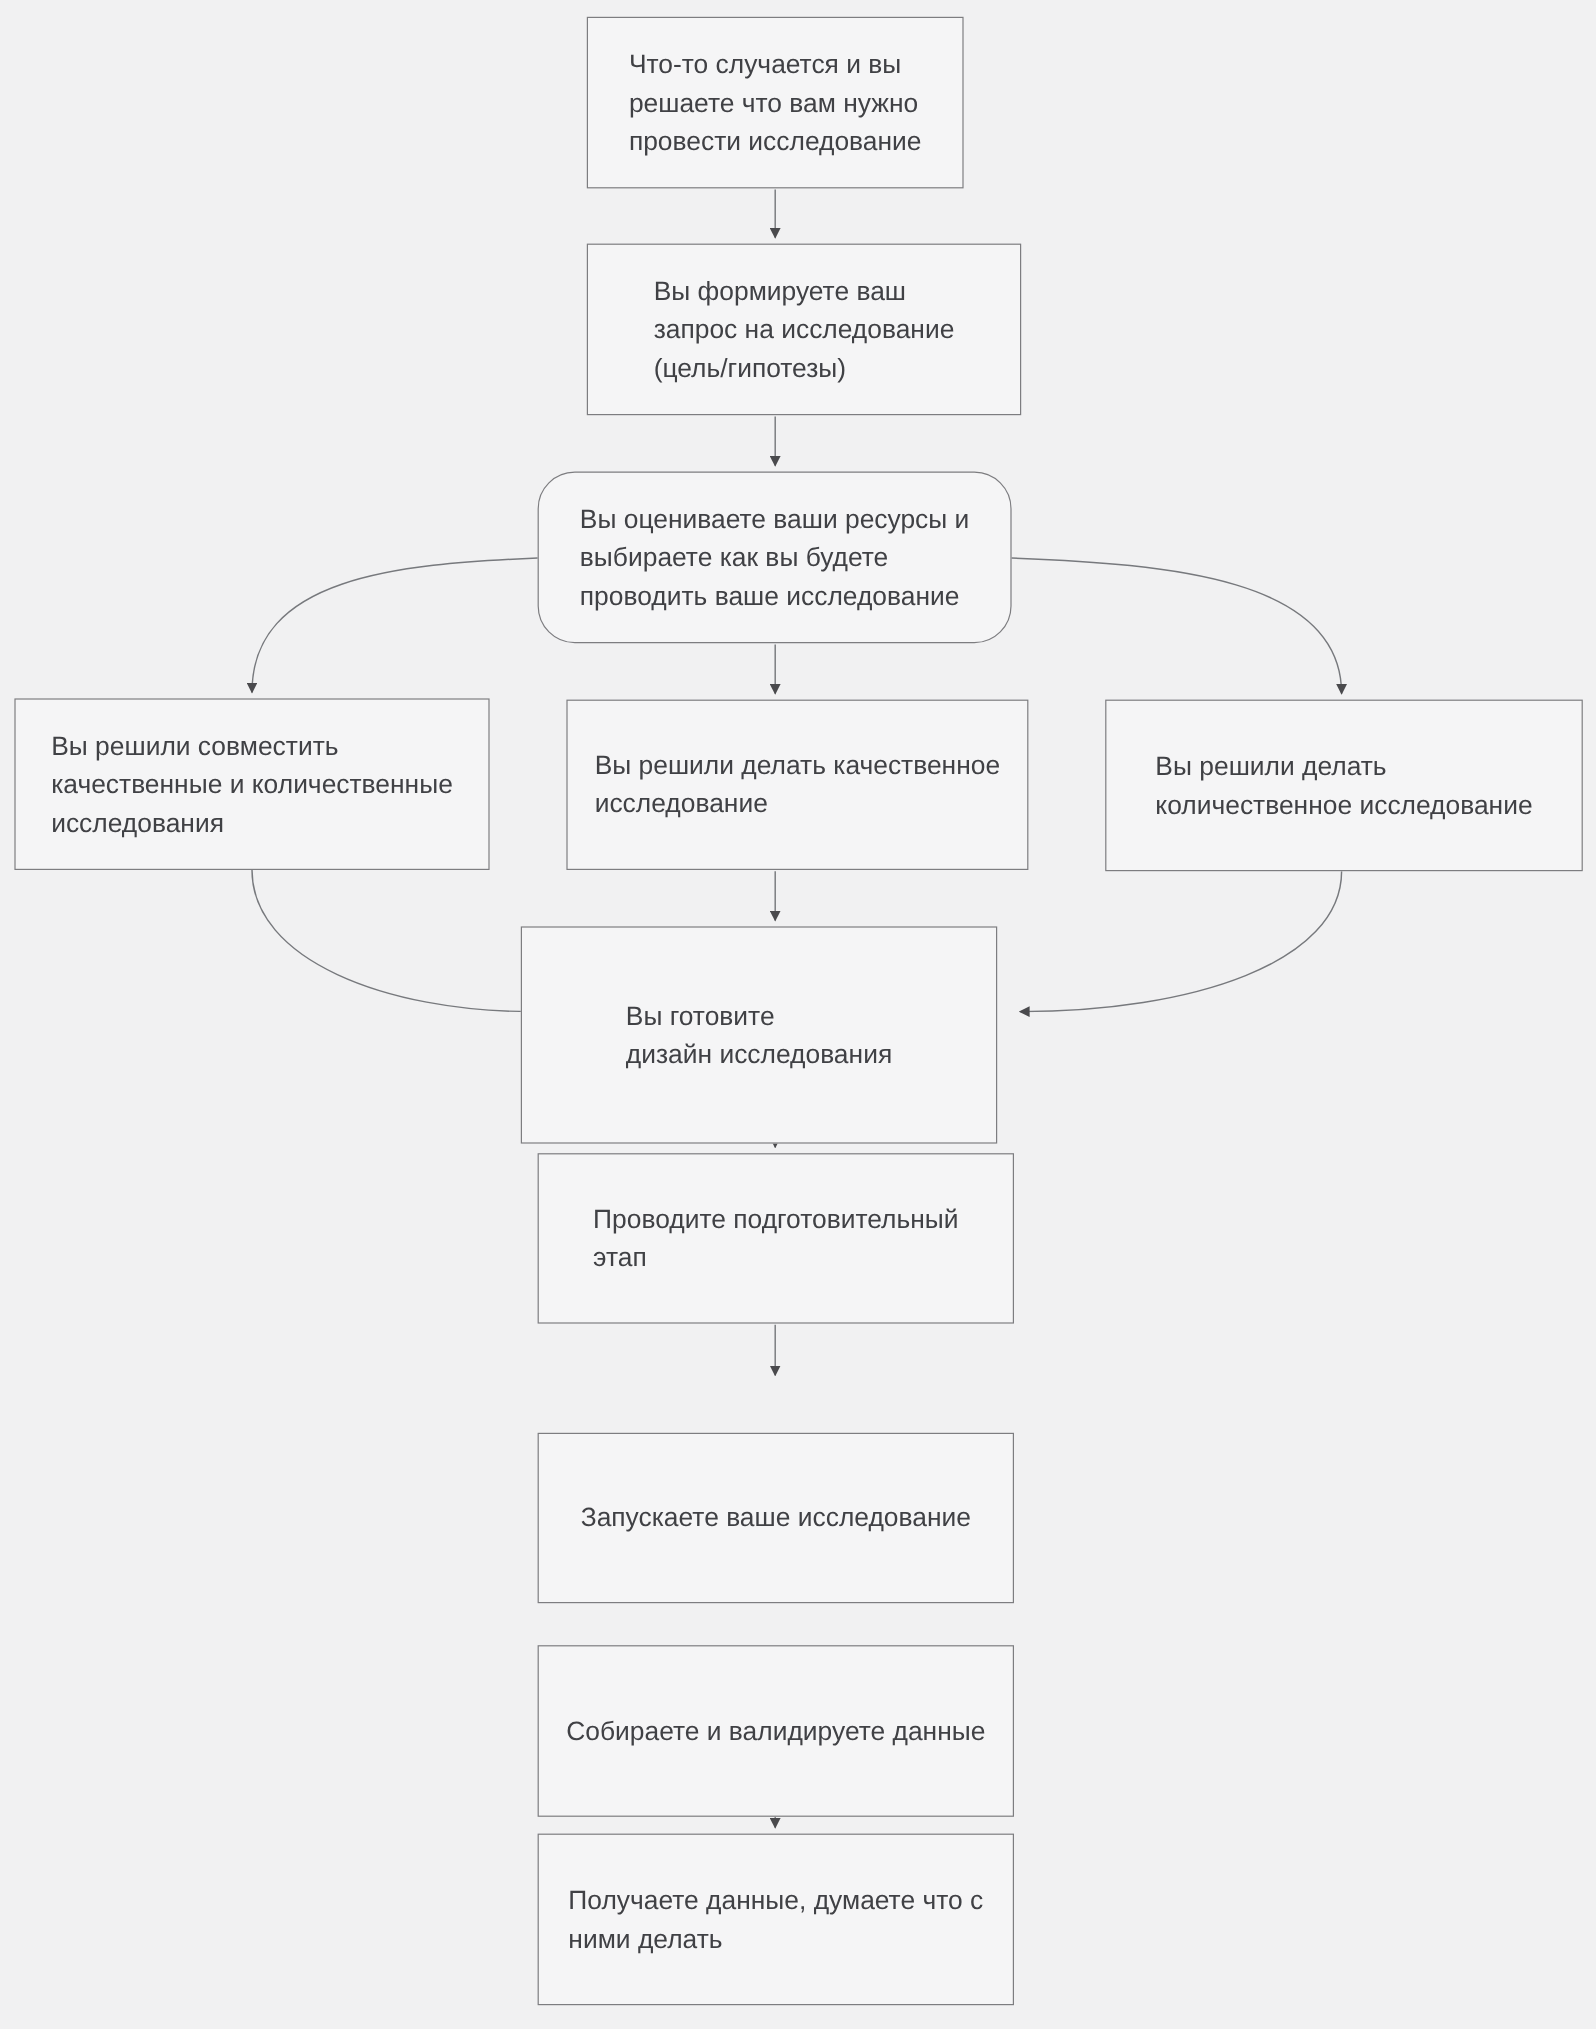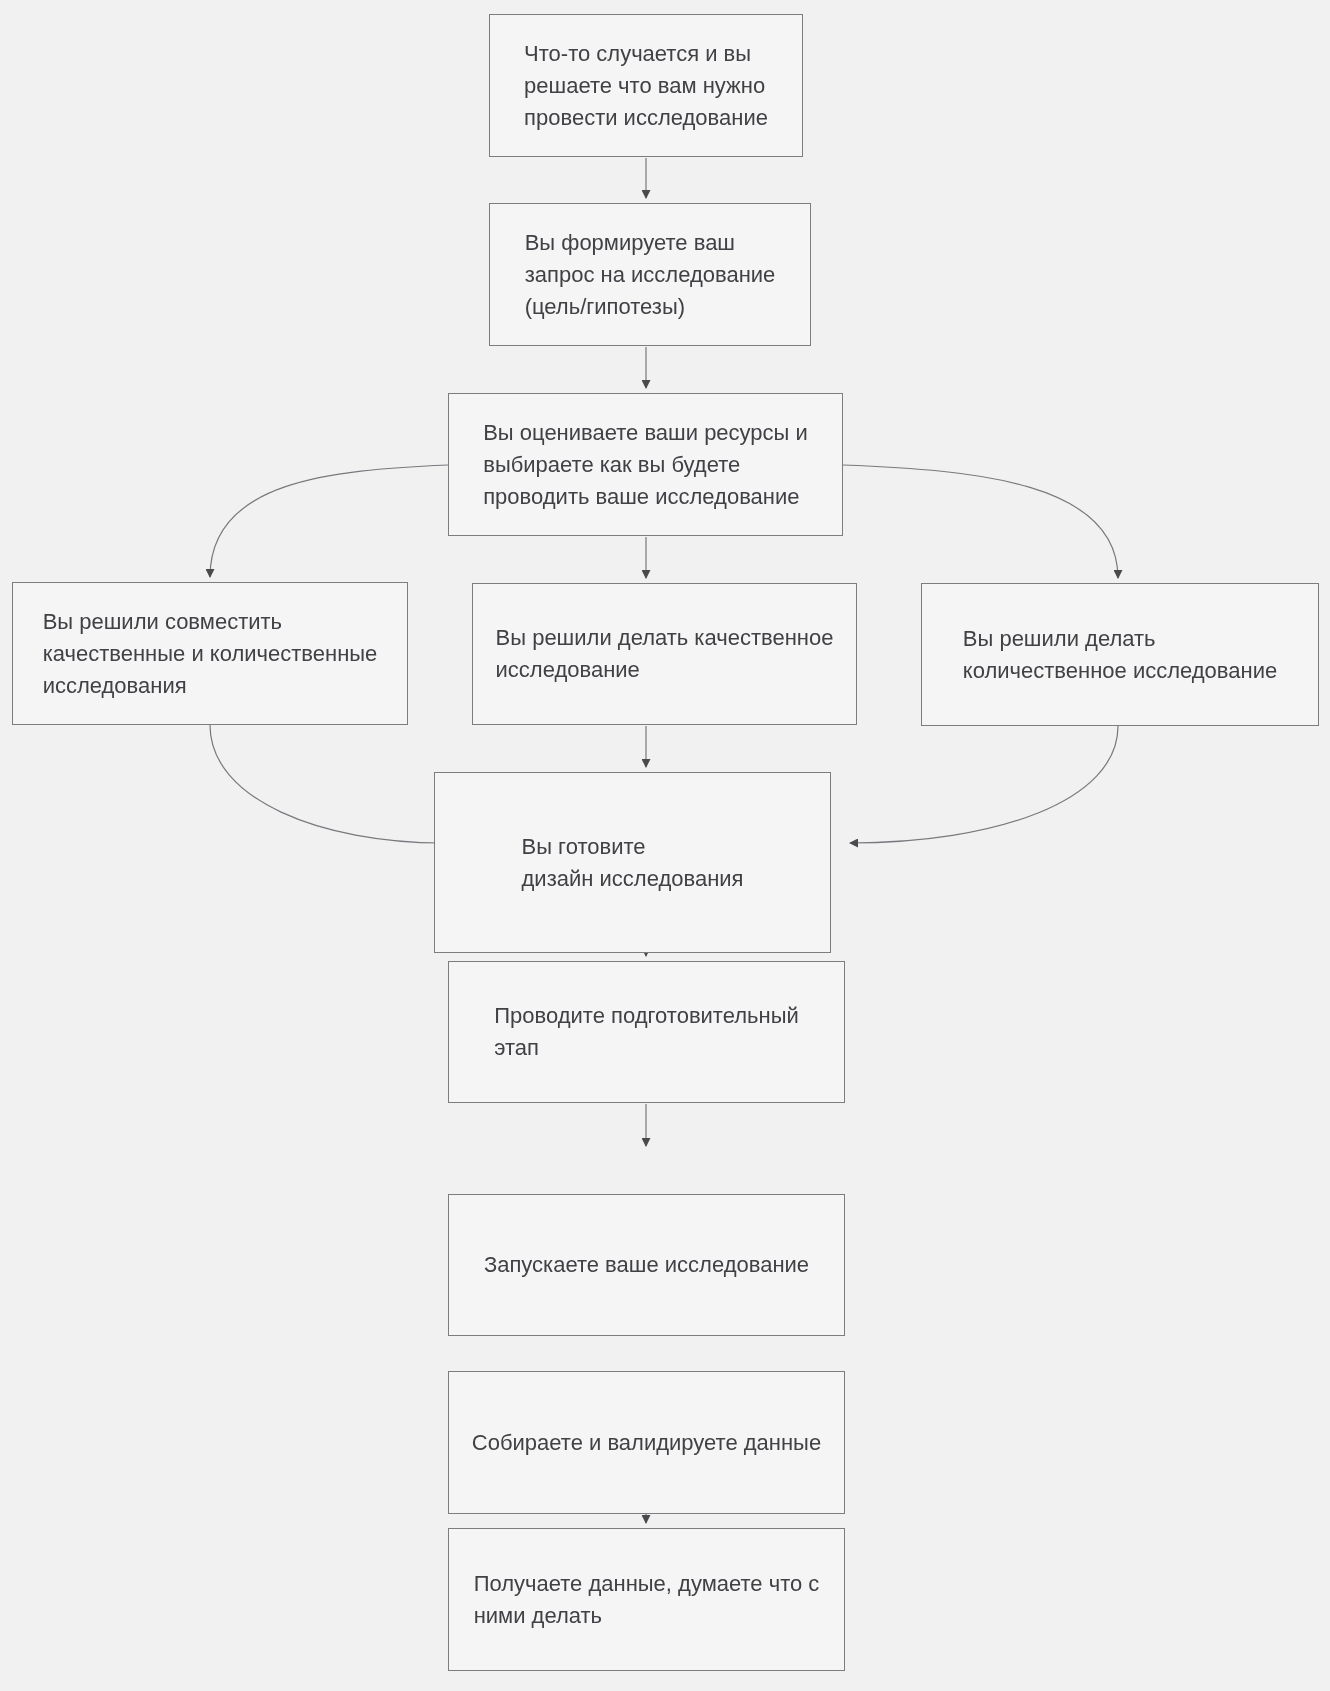--- a/index.html
+++ b/index.html
@@ -80,24 +80,24 @@
         <path d="M646,1104 L646,1146" class="edge" marker-end="url(#arrow)"></path>
         <path d="M646,1294 L646,1334" class="edge" marker-end="url(#arrow)"></path>
         <path d="M646,1483 L646,1523" class="edge" marker-end="url(#arrow)"></path>
       </g>
   </svg>
 
   <div>
       <div class="node" style="left: 489px; top: 14px; width: 314px; height: 143px;">Что-то случается и вы
 решаете что вам нужно
 провести исследование</div>
-      <div class="node" style="left: 489px; top: 203px; width: 322px; height: 143px;">Вы формируете ваш
+      <div class="node" style="left: 489px; top: 203px; width: 362px; height: 143px;">Вы формируете ваш
 запрос на исследование
 (цель/гипотезы)</div>
-      <div class="node" style="left: 448px; top: 393px; width: 395px; height: 143px;">Вы оцениваете ваши ресурсы и
+      <div class="node" style="left: 448px; top: 393px; width: 395px; height: 143px; border-radius: 31px;">Вы оцениваете ваши ресурсы и
 выбираете как вы будете
 проводить ваше исследование</div>
       <div class="node" style="left: 12px; top: 582px; width: 396px; height: 143px;">Вы решили совместить
 качественные и количественные
 исследования</div>
       <div class="node" style="left: 472px; top: 583px; width: 385px; height: 142px;">Вы решили делать качественное
 исследование</div>
       <div class="node" style="left: 921px; top: 583px; width: 398px; height: 143px;">Вы решили делать
 количественное исследование</div>
       <div class="node" style="left: 434px; top: 772px; width: 397px; height: 181px;">Вы готовите

